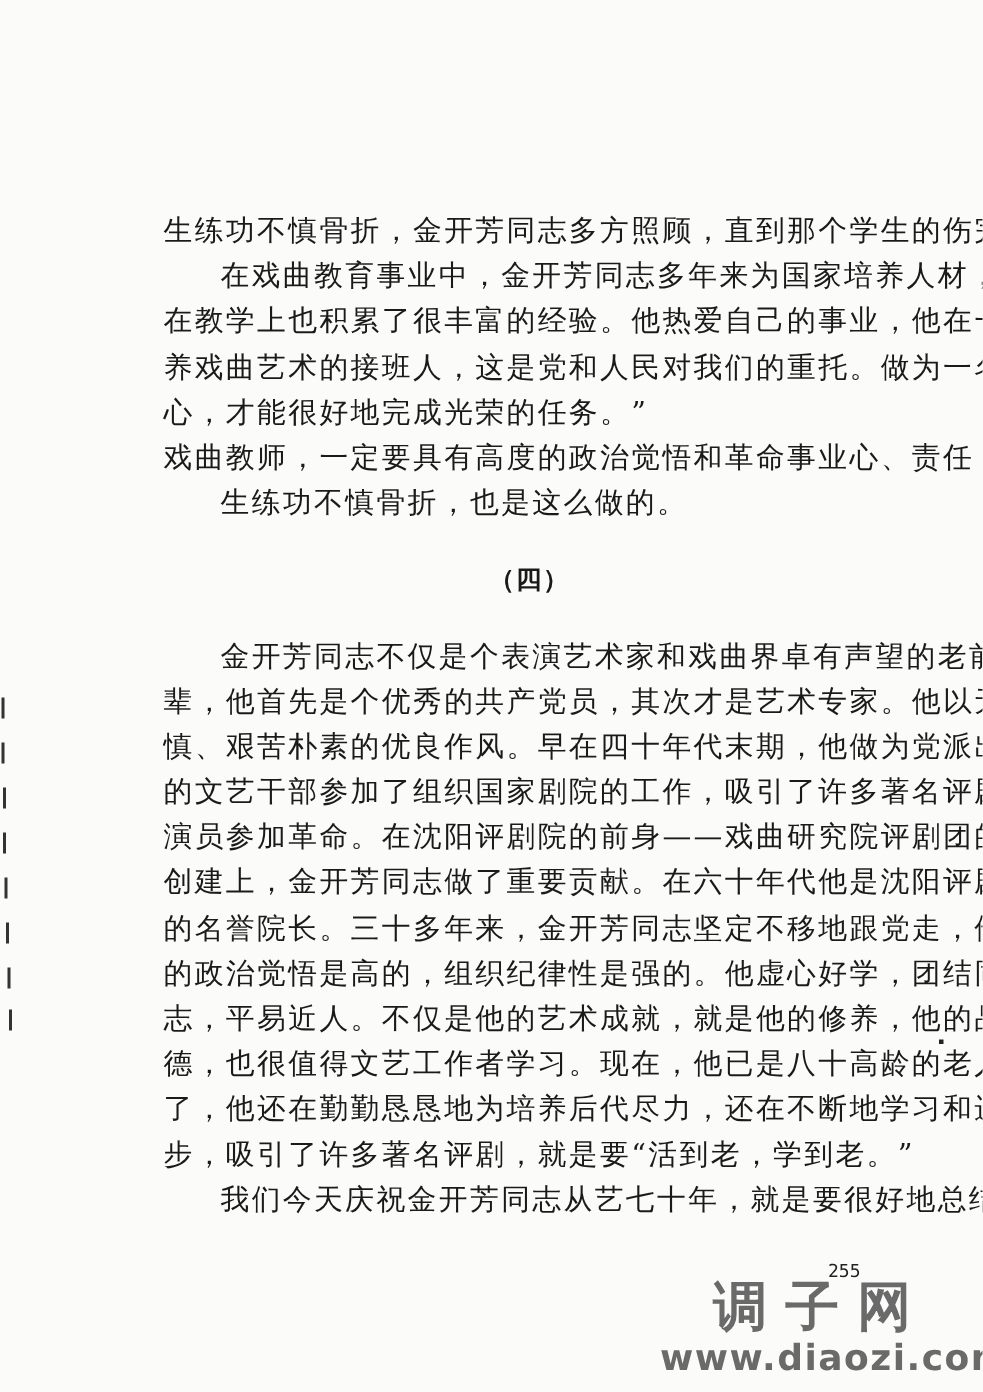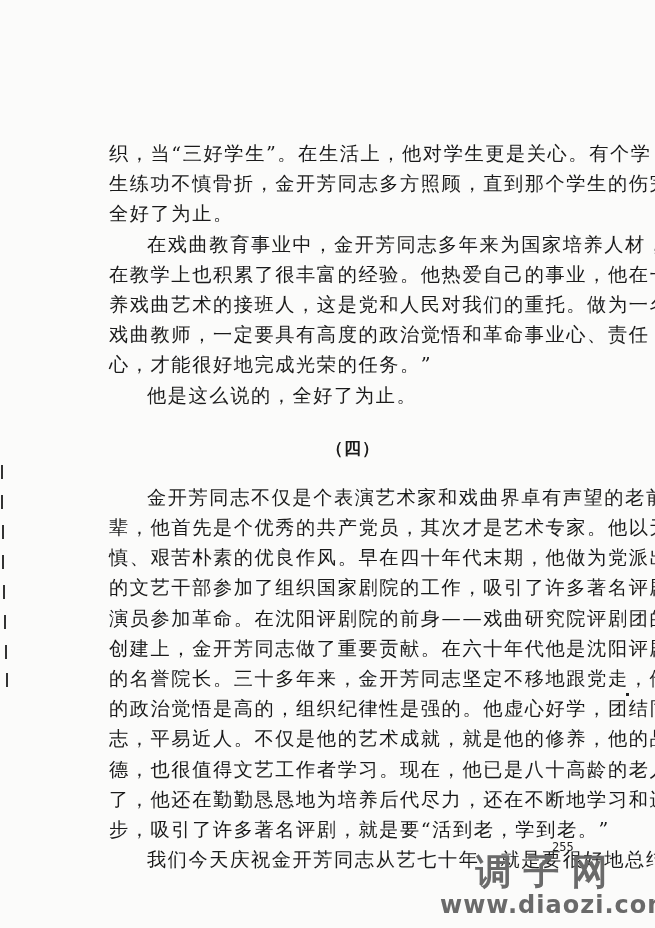--- a/index.html
+++ b/index.html
@@ -65,31 +65,29 @@
   .speck {
     position: absolute; width: 3px; height: 3px; background: #222;
     left: 626px; top: 693px;
   }
 </style>
 </head>
 <body>
 
 <div class="page-text">
 
-  <div class="line">织，当“三好学生”。在生活上，他对学生更是关心。有个学</div>
   <div class="line">生练功不慎骨折，金开芳同志多方照顾，直到那个学生的伤完</div>
-  <div class="line">全好了为止。</div>
 
   <div class="line indent">在戏曲教育事业中，金开芳同志多年来为国家培养人材，</div>
   <div class="line">在教学上也积累了很丰富的经验。他热爱自己的事业，他在一</div>
   <div class="line">养戏曲艺术的接班人，这是党和人民对我们的重托。做为一名</div>
+  <div class="line">心，才能很好地完成光荣的任务。”</div>
   <div class="line">戏曲教师，一定要具有高度的政治觉悟和革命事业心、责任</div>
-  <div class="line">心，才能很好地完成光荣的任务。”</div>
 
-  <div class="line indent">他是这么说的，全好了为止。</div>
+  <div class="line indent">生练功不慎骨折，也是这么做的。</div>
 
   <div class="section-heading">（四）</div>
 
   <div class="line indent">金开芳同志不仅是个表演艺术家和戏曲界卓有声望的老前</div>
   <div class="line">辈，他首先是个优秀的共产党员，其次才是艺术专家。他以无</div>
   <div class="line">慎、艰苦朴素的优良作风。早在四十年代末期，他做为党派出</div>
   <div class="line">的文艺干部参加了组织国家剧院的工作，吸引了许多著名评剧</div>
   <div class="line">演员参加革命。在沈阳评剧院的前身——戏曲研究院评剧团的</div>
   <div class="line">创建上，金开芳同志做了重要贡献。在六十年代他是沈阳评剧院</div>
   <div class="line">的名誉院长。三十多年来，金开芳同志坚定不移地跟党走，他</div>

